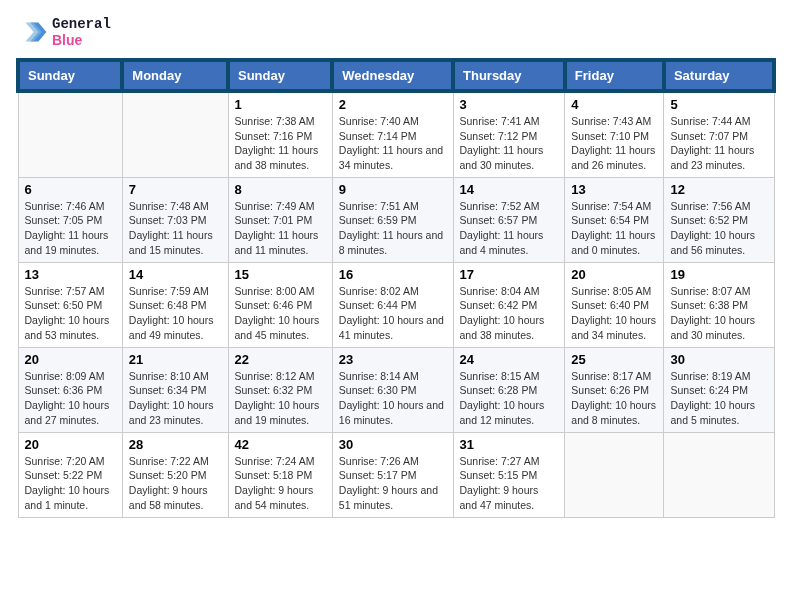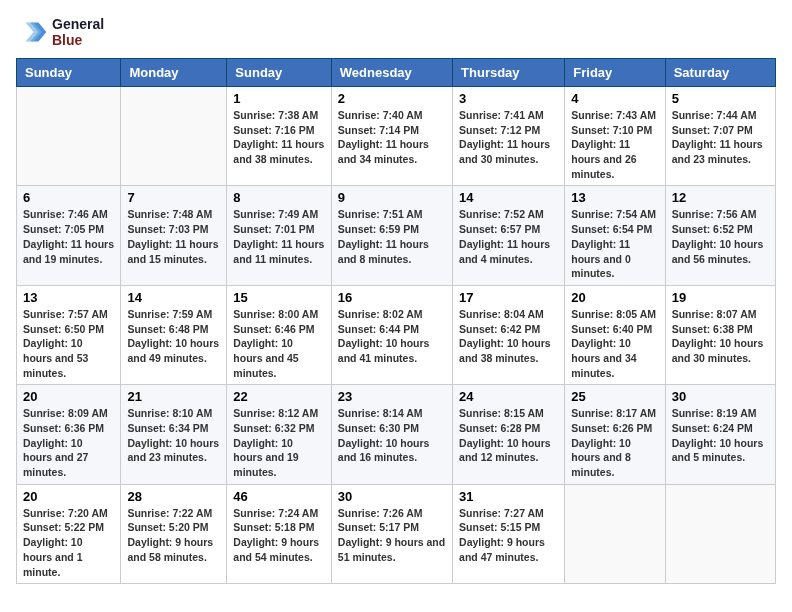--- a/index.html
+++ b/index.html
@@ -41,21 +41,21 @@
       width: 100%;
       border-collapse: collapse;
       font-size: 11px;
     }
     .calendar-table th {
       background: #3d6fba;
       color: #fff;
       font-weight: bold;
       font-size: 13px;
       padding: 6px 8px;
-      border: 1px solid #0c4a6e;
+      border: 4px solid #0c4a6e;
       text-align: left;
     }
     .calendar-table td {
       border: 1px solid #ccc;
       padding: 4px 6px;
       vertical-align: top;
       min-height: 80px;
       height: 85px;
       background: #fff;
     }
@@ -64,41 +64,40 @@
     }
     .day-number {
       font-weight: bold;
       font-size: 13px;
       margin-bottom: 2px;
     }
     .day-detail {
       color: #333;
       font-size: 10.5px;
       line-height: 1.4;
-      font-weight: bold;
     }
     .empty-cell {
       background: #f9f9f9 !important;
     }
     .calendar-table tr:nth-child(even) .empty-cell {
       background: #f0f2f5 !important;
     }
   </style>
 </head>
 <body>
 
 <div class="header">
   <div class="logo">
     <svg class="logo-icon" viewBox="0 0 40 40">
       <polygon points="28,8 38,20 28,32 18,32 28,20 18,8" fill="#4a90d9"></polygon>
       <polygon points="22,8 32,20 22,32 12,32 22,20 12,8" fill="#7ab3e0" opacity="0.7"></polygon>
     </svg>
     <div>
-      <div style="font-size:14px;font-weight:bold;color:#1a1a2e;">General</div>
-      <div style="font-size:14px;font-weight:bold;color:#7f1d1d;">Blue</div>
+      <div style="font-size:14px;font-weight:bold;color:#1a1a2e;font-family:Liberation Mono, monospace;">General</div>
+      <div style="font-size:14px;font-weight:bold;color:#ec4899;">Blue</div>
     </div>
   </div>
 </div>
 
 <table class="calendar-table">
   <thead>
     <tr>
     <th>Sunday</th>
         <th>Monday</th>
         <th>Sunday</th>
@@ -226,21 +225,21 @@
       <tr>
         <td>
           <div class="day-number">20</div>
           <div class="day-detail">Sunrise: 7:20 AM<br>Sunset: 5:22 PM<br>Daylight: 10 hours and 1 minute.</div>
         </td>
         <td>
           <div class="day-number">28</div>
           <div class="day-detail">Sunrise: 7:22 AM<br>Sunset: 5:20 PM<br>Daylight: 9 hours and 58 minutes.</div>
         </td>
         <td>
-          <div class="day-number">46</div>
+          <div class="day-number">42</div>
           <div class="day-detail">Sunrise: 7:24 AM<br>Sunset: 5:18 PM<br>Daylight: 9 hours and 54 minutes.</div>
         </td>
         <td>
           <div class="day-number">30</div>
           <div class="day-detail">Sunrise: 7:26 AM<br>Sunset: 5:17 PM<br>Daylight: 9 hours and 51 minutes.</div>
         </td>
         <td>
           <div class="day-number">31</div>
           <div class="day-detail">Sunrise: 7:27 AM<br>Sunset: 5:15 PM<br>Daylight: 9 hours and 47 minutes.</div>
         </td>

